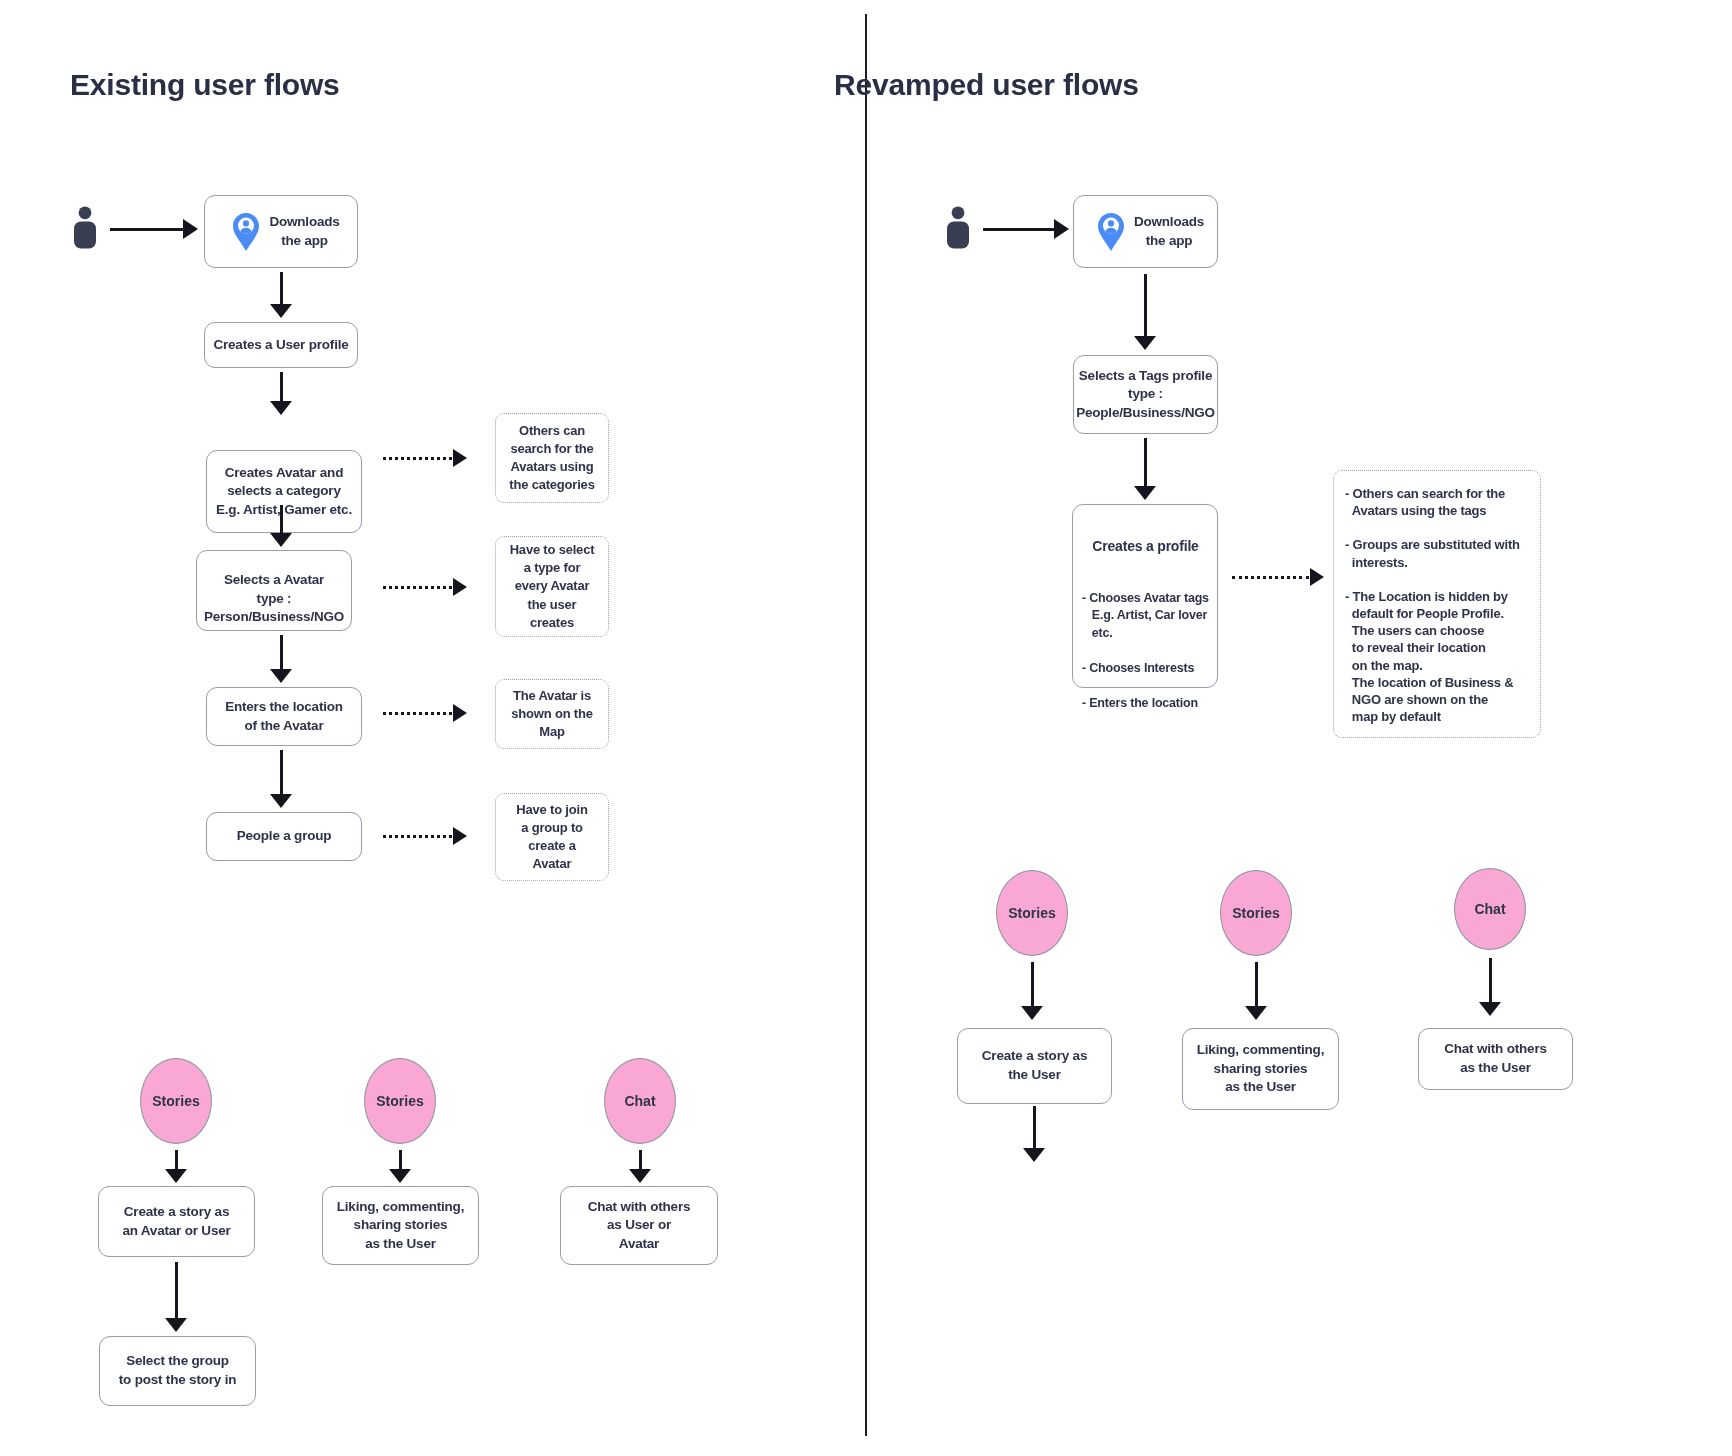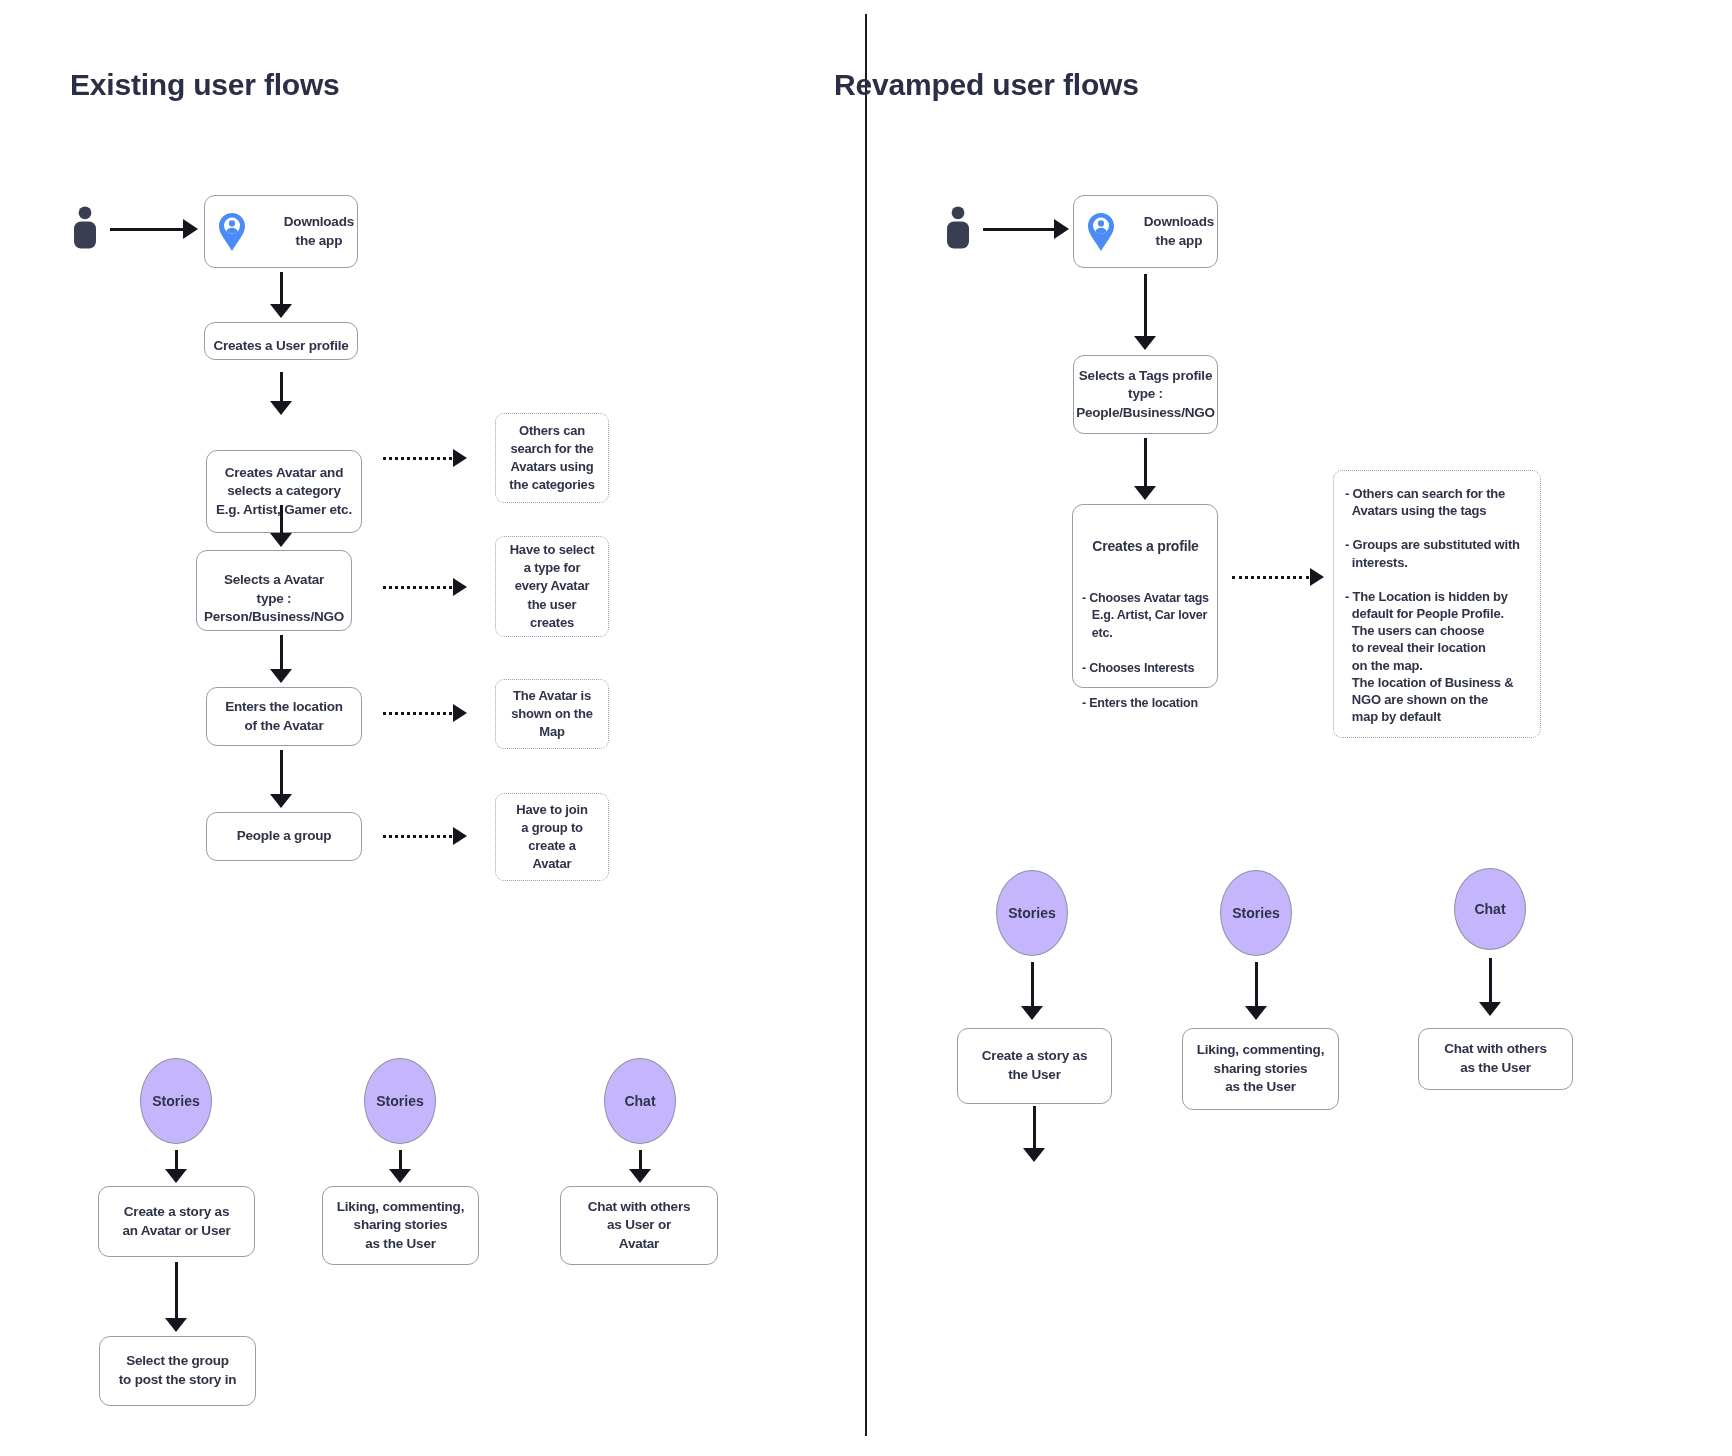--- a/index.html
+++ b/index.html
@@ -10,38 +10,38 @@
   .title{
     position:absolute;margin:2px;font-size:30px;font-weight:700;color:#2b2f45;letter-spacing:-.2px;
   }
   .divider{position:absolute;background:#1c1c24;}
   .node{
     position:absolute;background:#fff;border:1.4px solid #979daa;border-radius:11px;
     display:flex;align-items:center;justify-content:center;text-align:center;
     font-size:13.5px;font-weight:600;line-height:1.38;letter-spacing:-.2px;
     white-space:pre-line;color:#2f3349;padding:3px;box-sizing:border-box;
   }
-  .appnode{justify-content:space-between;padding-left:13px;gap:9px;text-align:center;}
+  .appnode{justify-content:center;padding-left:13px;gap:9px;text-align:center;}
   .note{
     position:absolute;background:#fff;border:1.4px dotted #9aa0ad;border-radius:9px;
     display:flex;align-items:center;justify-content:center;text-align:center;
     font-size:13px;font-weight:600;line-height:1.4;letter-spacing:-.2px;
     white-space:pre-line;color:#2f3349;box-sizing:border-box;padding:4px;
   }
   .bignote{
     align-items:flex-start;justify-content:flex-start;text-align:left;
     padding:14px 11px;font-size:13px;line-height:1.32;
   }
   .profile{
     display:block;text-align:left;padding:13px 8px 8px 9px;
   }
   .profile .ptitle{display:block;text-align:center;font-size:14px;font-weight:700;margin-bottom:15px;}
   .profile .pitems{display:block;font-size:12.5px;line-height:1.4;white-space:pre-line;}
   .ellipse{
-    position:absolute;background:#c4b5fd;border:1.4px solid #8d93a1;border-radius:50%;
+    position:absolute;background:#f9a8d4;border:1.4px solid #8d93a1;border-radius:50%;
     display:flex;align-items:center;justify-content:center;font-size:14px;font-weight:600;
     color:#2f3349;box-sizing:border-box;
   }
   
   .av{position:absolute;width:22px;}
   .av::before{content:"";position:absolute;left:50%;top:0;bottom:13px;width:3px;margin-left:-1.5px;background:#15151e;}
   .av::after{content:"";position:absolute;left:50%;bottom:0;margin-left:-11px;width:0;height:0;
     border-left:11px solid transparent;border-right:11px solid transparent;border-top:14px solid #15151e;}
   
   .ah{position:absolute;height:20px;}
@@ -83,21 +83,21 @@
         <circle cx="14" cy="11.4" r="3.1" fill="#4a8cf5"></circle>
         <ellipse cx="14" cy="20.6" rx="5.8" ry="4.8" fill="#4a8cf5"></ellipse>
       </g>
     </svg>
     <span>Downloads
 the app</span>
   </div>
 
   <div class="av" style="left:270px;top:272px;height:46px;"></div>
 
-  <div class="node" style="left:204px;top:322px;width:154px;height:38px;align-items:flex-end;">
+  <div class="node" style="left:204px;top:322px;width:154px;height:46px;">
     <span>Creates a User profile</span>
   </div>
 
   <div class="av" style="left:270px;top:372px;height:43px;"></div>
 
   <div class="node" style="left:206px;top:418px;width:156px;height:83px;margin-top:32px;">
     <span>Creates Avatar and
 selects a category
 E.g. Artist, Gamer etc.</span>
   </div>

